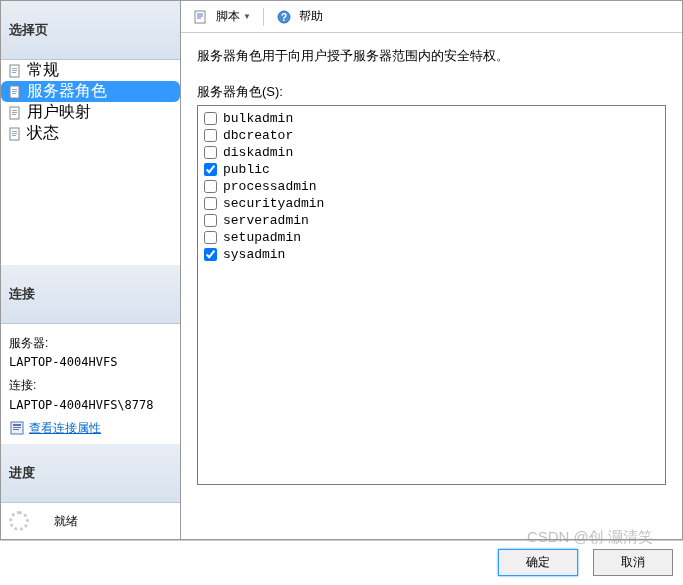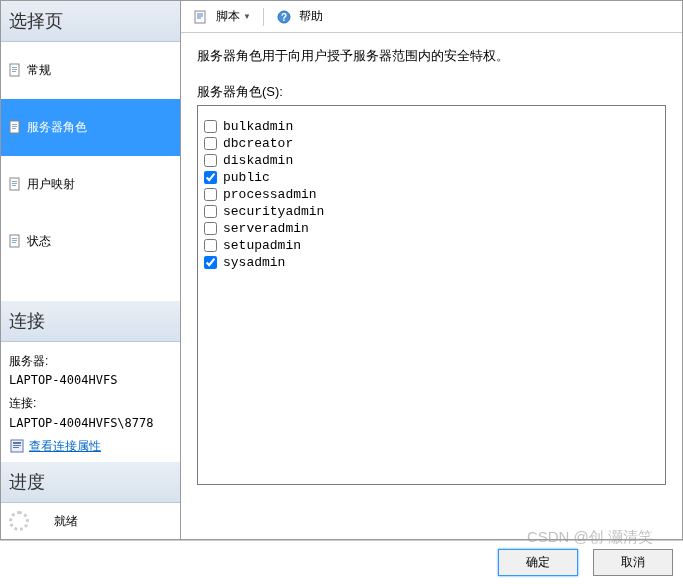--- a/index.html
+++ b/index.html
@@ -1,39 +1,39 @@
 <!DOCTYPE html>
 <html><head>
   <meta charset="utf-8">
   <style>
     * { box-sizing: border-box; margin: 0; padding: 0; }
     body { font-family: "Microsoft YaHei", SimSun, Arial, sans-serif; font-size: 12px; background: #fff; width: 683px; height: 585px; overflow: hidden; }
     .container { display: flex; height: 540px; border: 1px solid #999; }
     .sidebar { width: 180px; background: #fff; display: flex; flex-direction: column; border-right: 1px solid #999; }
-    .sidebar-section-header { background: linear-gradient(to bottom, #e8eef5, #d8e2ee); padding: 8px 8px; font-weight: normal; font-size: 18px; color: #333; border-bottom: 1px solid #b8c8da; }
-    .sidebar-item { display: flex; padding: 20px 6px; cursor: pointer; font-size: 12px; }
-    .sidebar-item.selected { background: #3399ff; color: #fff; }
+    .sidebar-section-header { background: linear-gradient(to bottom, #e8eef5, #d8e2ee); padding: 20px 8px; font-weight: bold; font-size: 13px; color: #333; border-bottom: 1px solid #b8c8da; }
+    .sidebar-item { display: flex; align-items: center; padding: 0 6px; cursor: pointer; font-size: 16px; }
+    .sidebar-item.selected { background: #3399ff; color: #fff; border-radius: 6px; }
     .sidebar-icon { width: 16px; height: 16px; margin-right: 4px; display: inline-flex; align-items: center; justify-content: center; }
     .sidebar-spacer { flex: 1; }
     .conn-section { padding: 6px 8px; font-size: 12px; line-height: 1.6; }
     .conn-label { margin-top: 4px; }
     .conn-value { font-family: Consolas, monospace; font-size: 12px; }
     .link-row { display: flex; align-items: center; margin-top: 4px; }
     .link { color: #0066cc; text-decoration: underline; cursor: pointer; }
     .progress-row { display: flex; align-items: center; padding: 8px; gap: 25px; }
     .spinner { width: 20px; height: 20px; border: 3px dotted #ccc; border-radius: 50%; }
     .main { flex: 1; display: flex; flex-direction: column; background: #fff; }
     .toolbar { display: flex; align-items: center; padding: 4px 8px; border-bottom: 1px solid #ccc; gap: 4px; height: 32px; }
     .toolbar-sep { width: 1px; height: 18px; background: #ccc; margin: 0 4px; }
     .toolbar-item { display: flex; align-items: center; gap: 3px; cursor: pointer; padding: 2px 4px; }
     .dropdown-arrow { font-size: 8px; color: #555; }
     .content { padding: 14px 16px; flex: 1; }
     .description { margin-bottom: 18px; font-size: 13px; }
     .roles-label { margin-bottom: 4px; font-size: 13px; }
-    .roles-box { border: 1px solid #7a7a7a; height: 380px; padding: 12px 6px; overflow: auto; font-family: Consolas, "Courier New", monospace; font-size: 13px; }
+    .roles-box { border: 1px solid #7a7a7a; height: 380px; padding: 4px 6px; overflow: auto; font-family: Consolas, "Courier New", monospace; font-size: 13px; }
     .role-row { display: flex; align-items: center; padding: 1px 0; }
     .role-row input[type=checkbox] { margin-right: 6px; cursor: pointer; }
     .footer { display: flex; justify-content: flex-end; align-items: center; padding: 8px 10px; gap: 15px; border-top: 1px solid #ccc; height: 44px; }
     .btn { min-width: 80px; padding: 4px 12px; border: 1px solid #888; background: #f0f0f0; cursor: pointer; font-size: 12px; }
     .btn.focused { border: 1px solid #3399ff; box-shadow: 0 0 2px #3399ff; }
     .watermark { position: absolute; right: 30px; top: 528px; color: rgba(150,150,150,0.6); font-size: 15px; pointer-events: none; font-family: Arial; }
     .icon-page svg, .icon-script svg, .icon-help svg, .icon-info svg { display: block; }
   </style>
 </head>
 <body>

